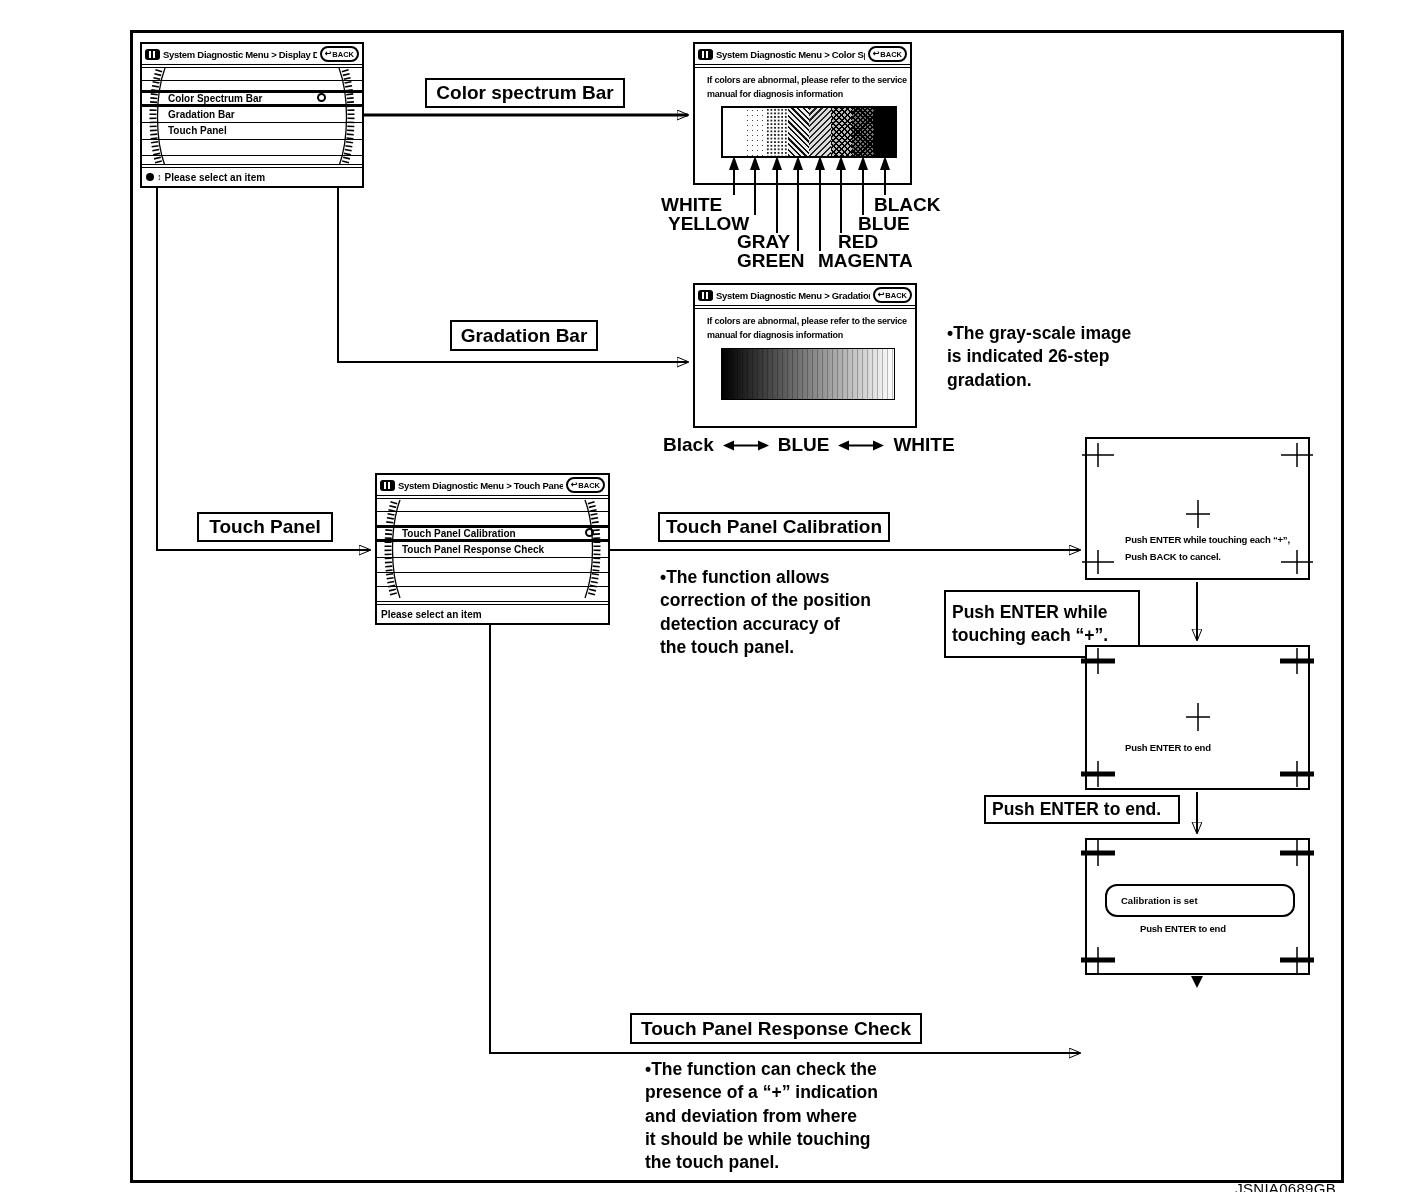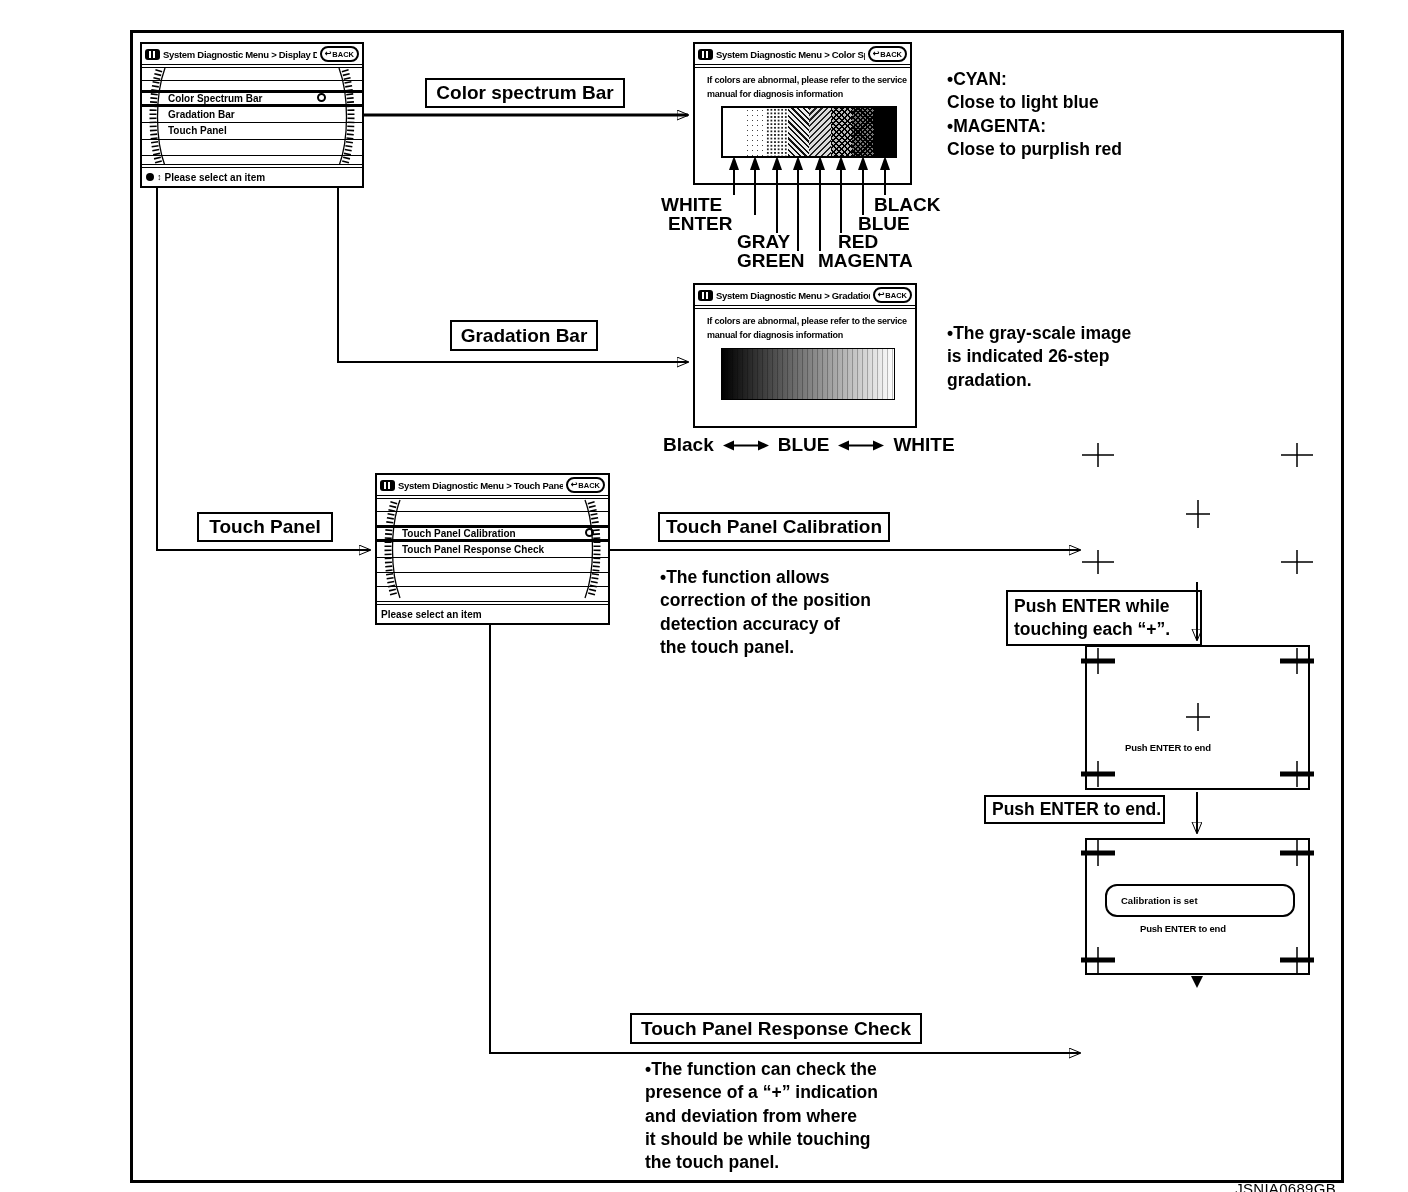--- a/index.html
+++ b/index.html
@@ -131,32 +131,28 @@
       <div class="cseg"></div>
       <div class="cseg"></div>
       <div class="cseg"></div>
       <div class="cseg"></div>
       <div class="cseg"></div>
       <div class="cseg"></div>
     </div>
   </div>
 
   <div class="clabel" style="left:661px;top:194px">WHITE</div>
-  <div class="clabel" style="left:668px;top:213px">ENTER</div>
+  <div class="clabel" style="left:668px;top:213px">YELLOW</div>
   <div class="clabel" style="left:737px;top:231px">GRAY</div>
   <div class="clabel" style="left:737px;top:250px">GREEN</div>
   <div class="clabel" style="left:818px;top:250px">MAGENTA</div>
   <div class="clabel" style="left:838px;top:231px">RED</div>
   <div class="clabel" style="left:858px;top:213px">BLUE</div>
   <div class="clabel" style="left:874px;top:194px">BLACK</div>
 
-  <div class="note" style="left:947px;top:68px">•CYAN:
-Close to light blue
-•MAGENTA:
-Close to purplish red</div>
 
   <div class="screen" style="left:693px;top:283px;width:224px;height:145px">
     <div class="tbar">
       <span class="tbar-icon"></span>
       <span class="tbar-title">System Diagnostic Menu &gt; Gradation Bar</span>
       <span class="back-pill">
         <span class="back-arrow">↩</span>
         <span>BACK</span>
       </span>
     </div>
@@ -216,34 +212,38 @@
     <div class="sbar">
       <span>Please select an item</span>
     </div>
   </div>
 
   <div class="flowbox" style="left:425px;top:78px;width:200px;height:30px">Color spectrum Bar</div>
   <div class="flowbox" style="left:450px;top:320px;width:148px;height:31px">Gradation Bar</div>
   <div class="flowbox" style="left:197px;top:512px;width:136px;height:30px">Touch Panel</div>
   <div class="flowbox" style="left:658px;top:512px;width:232px;height:30px">Touch Panel Calibration</div>
   <div class="flowbox" style="left:630px;top:1013px;width:292px;height:31px">Touch Panel Response Check</div>
-  <div class="flowbox2" style="left:1006px;top:590px;width:196px;height:56px">Push ENTER while
+  <div class="flowbox2" style="left:944px;top:590px;width:196px;height:68px">Push ENTER while
 touching each “+”.</div>
-  <div class="flowbox2" style="left:984px;top:795px;width:181px;height:29px">Push ENTER to end.</div>
+  <div class="flowbox2" style="left:984px;top:795px;width:196px;height:29px">Push ENTER to end.</div>
 
   <div class="note" style="left:660px;top:566px">•The function allows
 correction of the position
 detection accuracy of
 the touch panel.</div>
   <div class="note" style="left:645px;top:1058px">•The function can check the
 presence of a “+” indication
 and deviation from where
 it should be while touching
 the touch panel.</div>
 
+  <div class="screen" style="left:1085px;top:437px;width:225px;height:143px">
+    <div class="ctext" style="left:38px;top:92px">Push ENTER while touching each “+”,
+Push BACK to cancel.</div>
+  </div>
   <div class="screen" style="left:1085px;top:645px;width:225px;height:145px">
     <div class="ctext" style="left:38px;top:92px">Push ENTER to end</div>
   </div>
   <div class="screen" style="left:1085px;top:838px;width:225px;height:137px">
     <div class="c3box" style="left:18px;top:44px;width:190px;height:33px">Calibration is set</div>
     <div class="ctext" style="left:53px;top:80px">Push ENTER to end</div>
   </div>
 
   <svg class="overlay" width="1408" height="1192">
     <defs>

